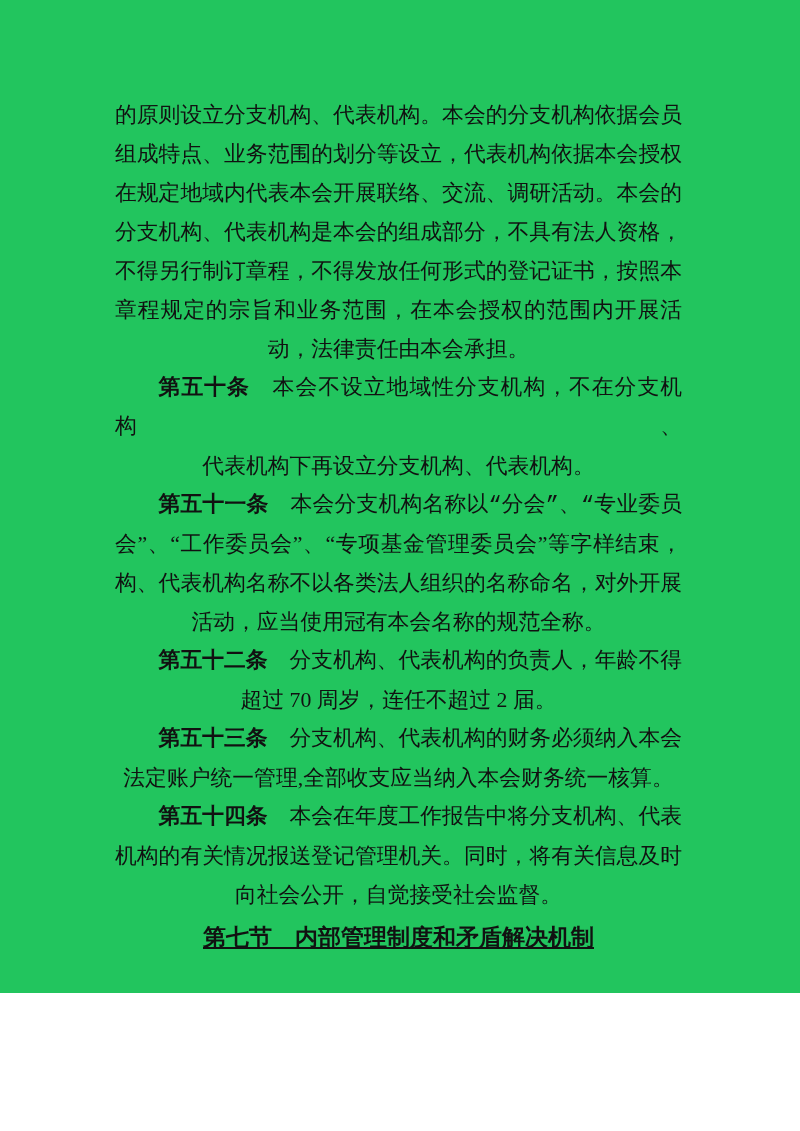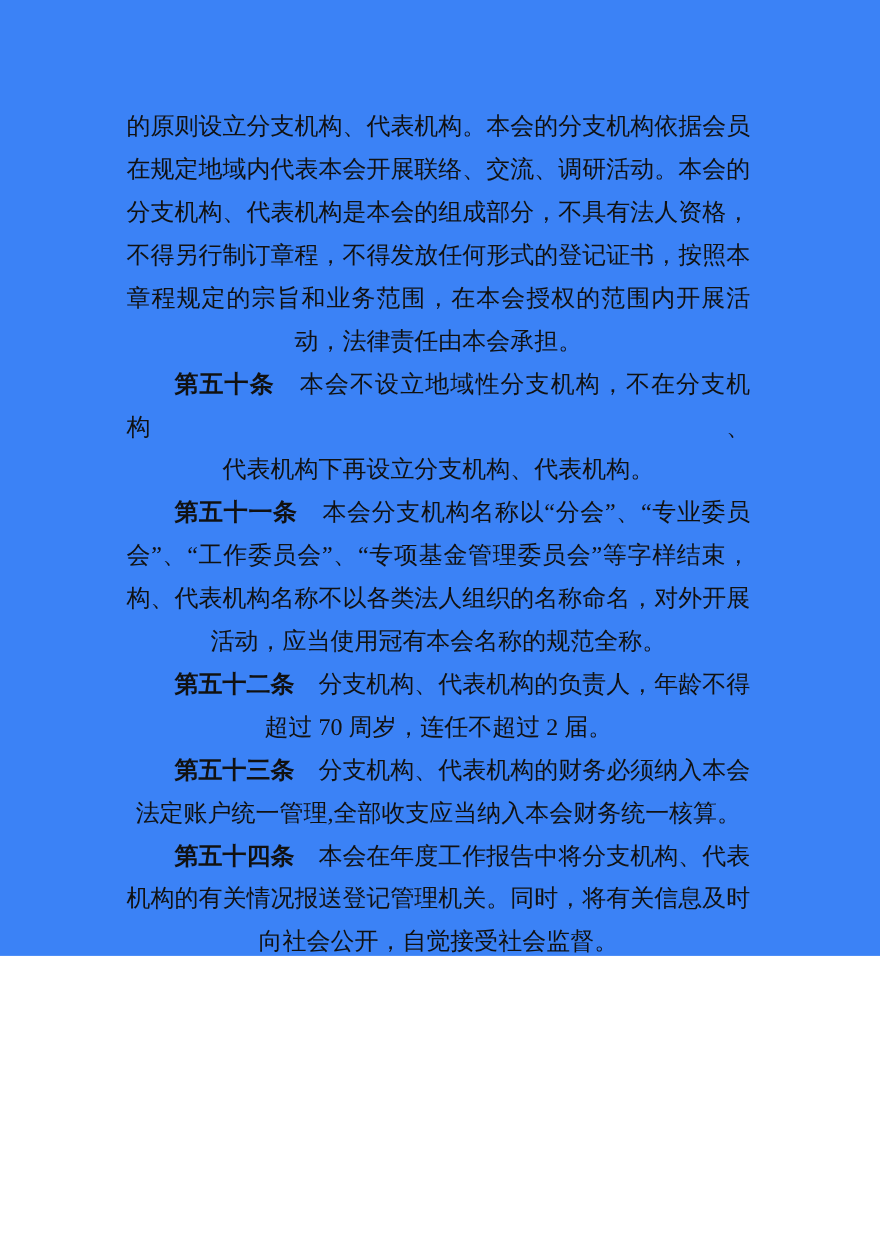--- a/index.html
+++ b/index.html
@@ -3,22 +3,22 @@
 <meta charset="utf-8">
 <style>
   html, body {
     margin: 0;
     padding: 0;
     background: #ffffff;
   }
   .page {
     position: relative;
     width: 800px;
-    height: 869px;
-    background: #3b82f6;
+    height: 993px;
+    background: #22c55e;
     overflow: hidden;
     font-family: "Liberation Serif", "DejaVu Serif", serif;
     color: #111111;
   }
   .doc-body {
     position: absolute;
     left: 115px;
     top: 96px;
     width: 567px;
     font-size: 21.8px;
@@ -30,20 +30,21 @@
     white-space: nowrap;
   }
   .line.j {
     white-space: normal;
     text-align: justify;
     text-align-last: justify;
     text-justify: inter-character;
   }
   .line.ind {
     text-indent: 2em;
+    font-family: Liberation Mono, monospace;
   }
   .bold-term {
     font-weight: bold;
   }
   .section-heading {
     text-align: center;
     font-weight: bold;
     font-size: 23px;
     line-height: 39px;
     margin-top: 3px;
@@ -62,20 +63,21 @@
     color: #222222;
   }
 </style>
 </head>
 <body>
 
 <div class="page">
   <div class="doc-body">
       <div>
         <div class="line j"><span>的原则设立分支机构、代表机构。本会的分支机构依据会员</span></div>
+        <div class="line j"><span>组成特点、业务范围的划分等设立，代表机构依据本会授权</span></div>
         <div class="line j"><span>在规定地域内代表本会开展联络、交流、调研活动。本会的</span></div>
         <div class="line j"><span>分支机构、代表机构是本会的组成部分，不具有法人资格，</span></div>
         <div class="line j"><span>不得另行制订章程，不得发放任何形式的登记证书，按照本</span></div>
         <div class="line j"><span>章程规定的宗旨和业务范围，在本会授权的范围内开展活</span></div>
         <div class="line"><span>动，法律责任由本会承担。</span></div>
       </div>
       <div>
         <div class="line j ind"><span class="bold-term">第五十条</span><span>　本会不设立地域性分支机构，不在分支机构、</span></div>
         <div class="line"><span>代表机构下再设立分支机构、代表机构。</span></div>
       </div>

